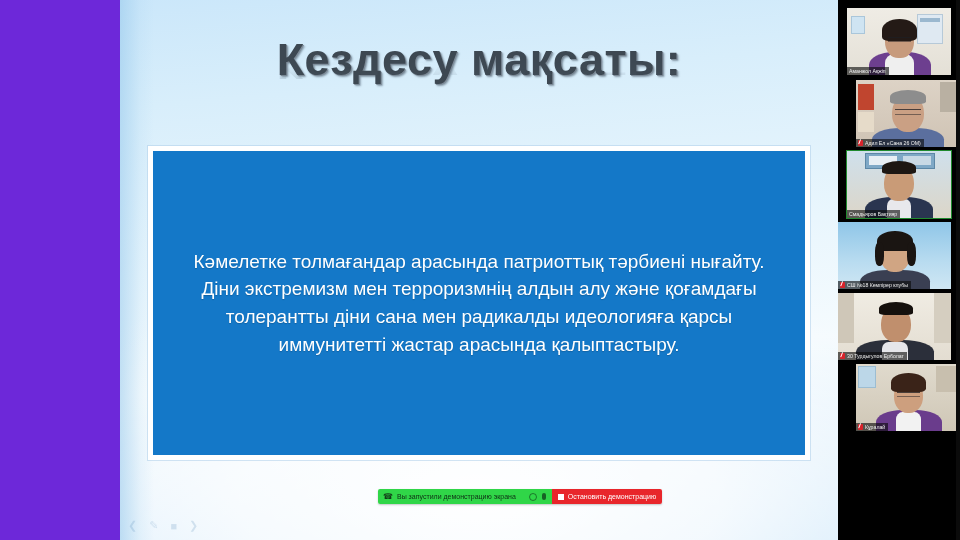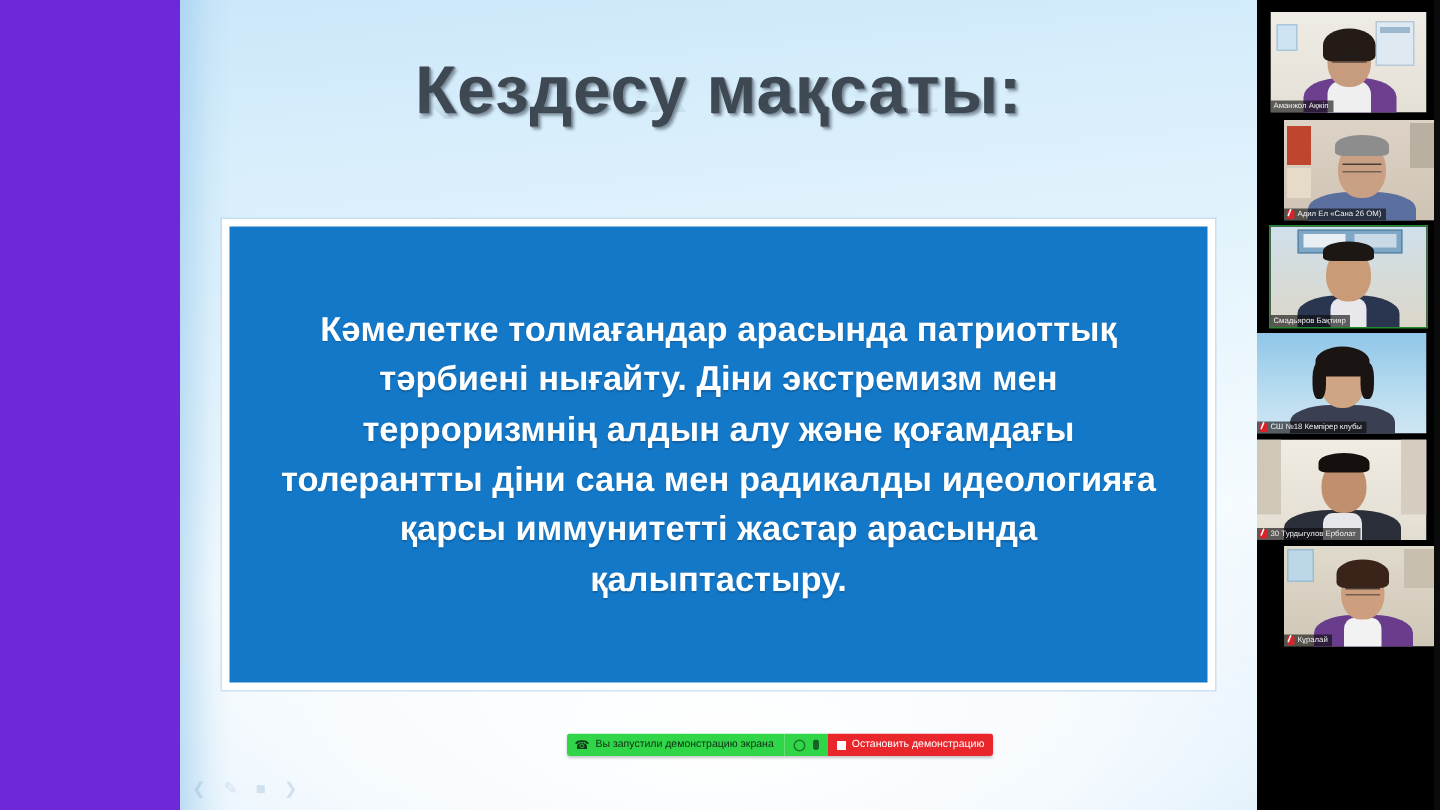--- a/index.html
+++ b/index.html
@@ -89,22 +89,22 @@
     border: 5px solid #ffffff;
     box-shadow: 0 0 0 1px rgba(180,210,235,0.6);
     display: flex;
     align-items: center;
     justify-content: center;
     padding: 10px 26px;
   }
 
   .content-text {
     color: #ffffff;
-    font-size: 23px;
-    font-weight: bold;
+    font-size: 19px;
+    font-weight: normal;
     line-height: 1.45;
     text-align: center;
     text-shadow: 0 1px 1px rgba(0,0,0,0.18);
   }
 
   
   .share-bar {
     position: absolute;
     left: 258px;
     top: 489px;

